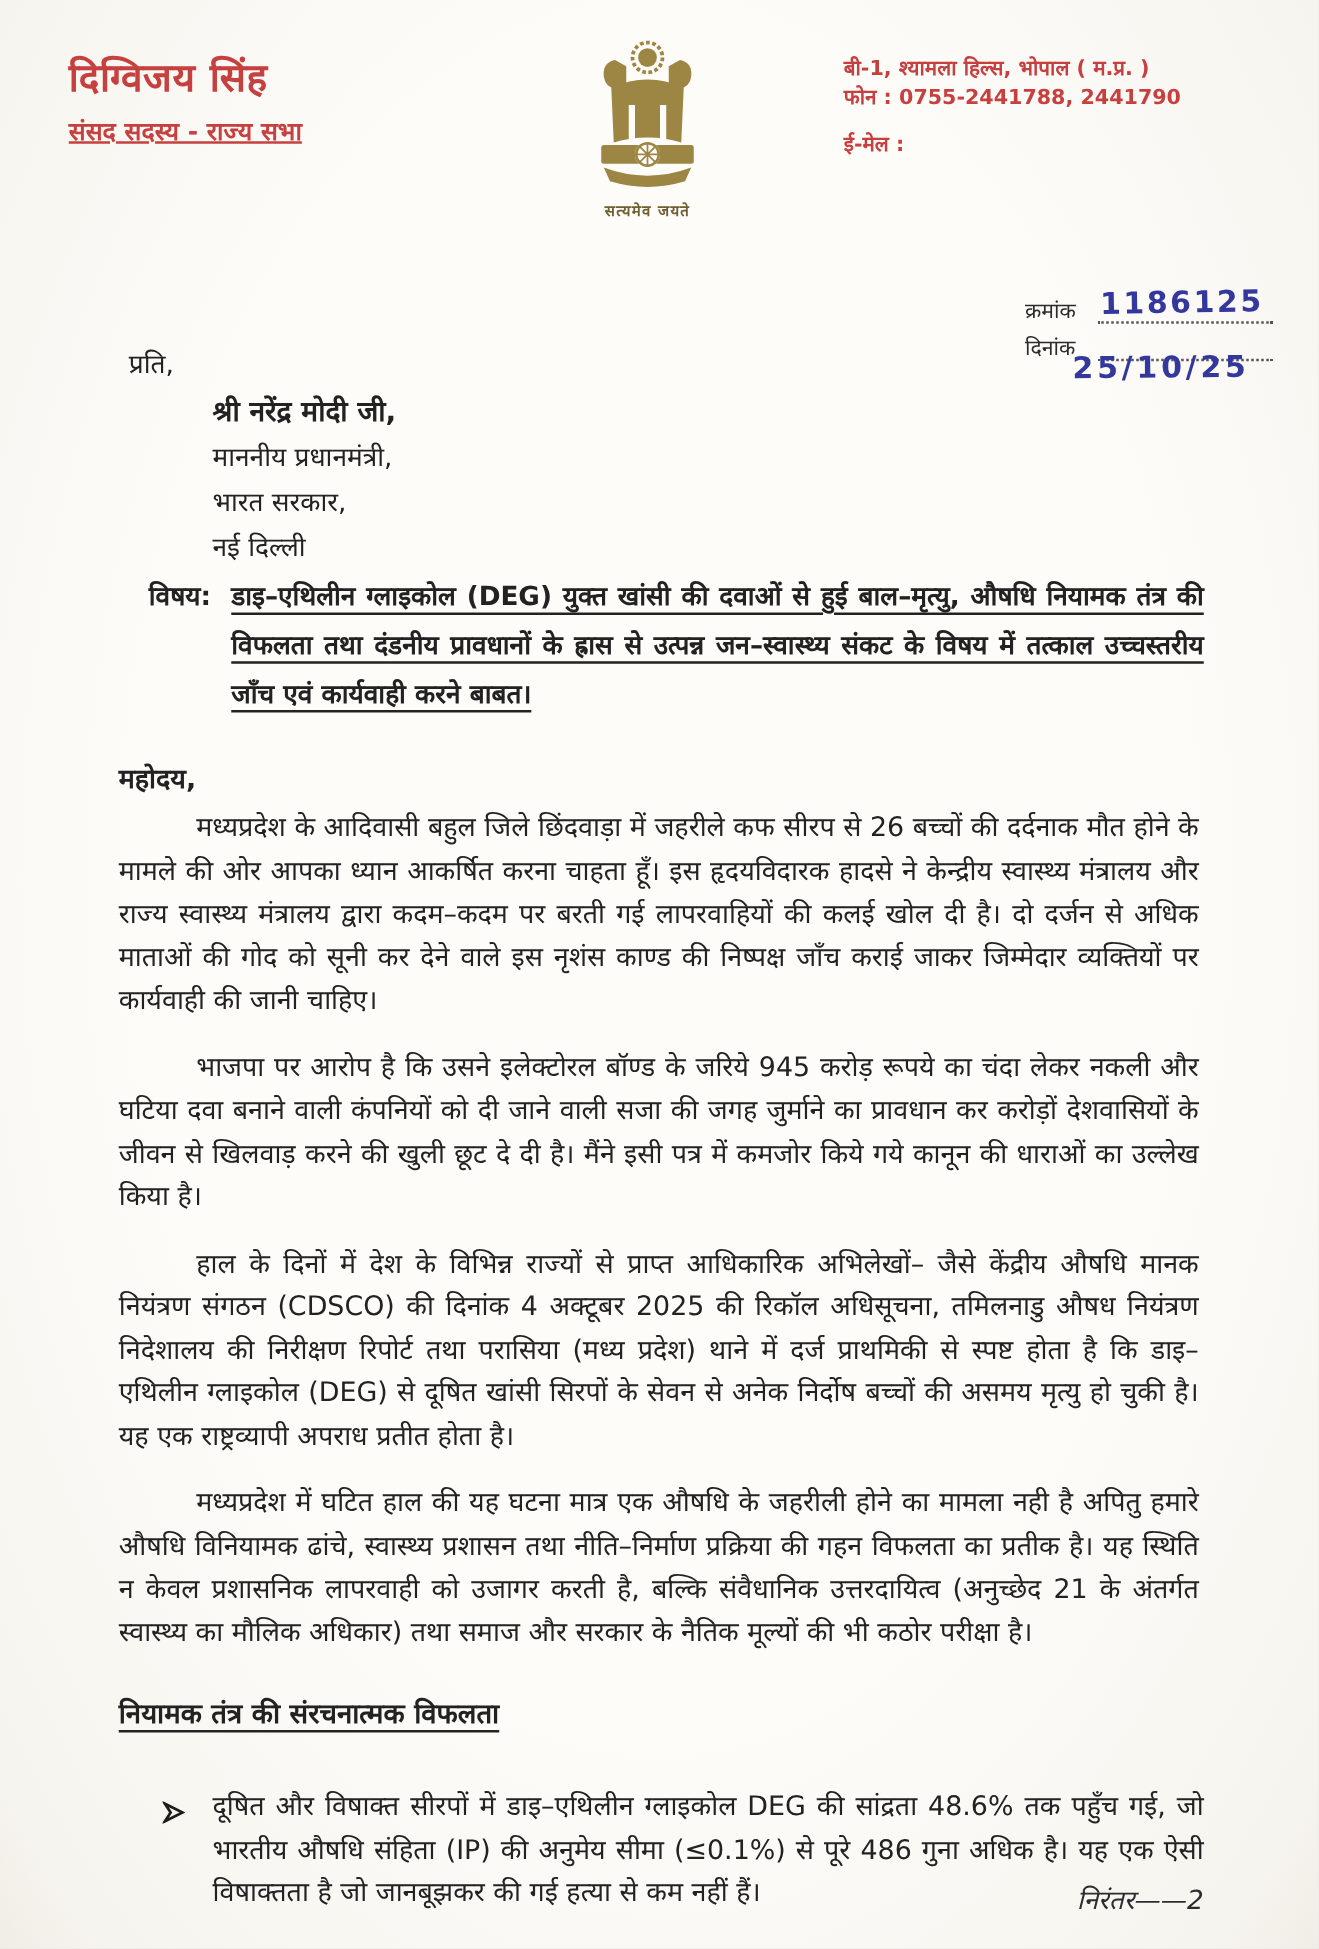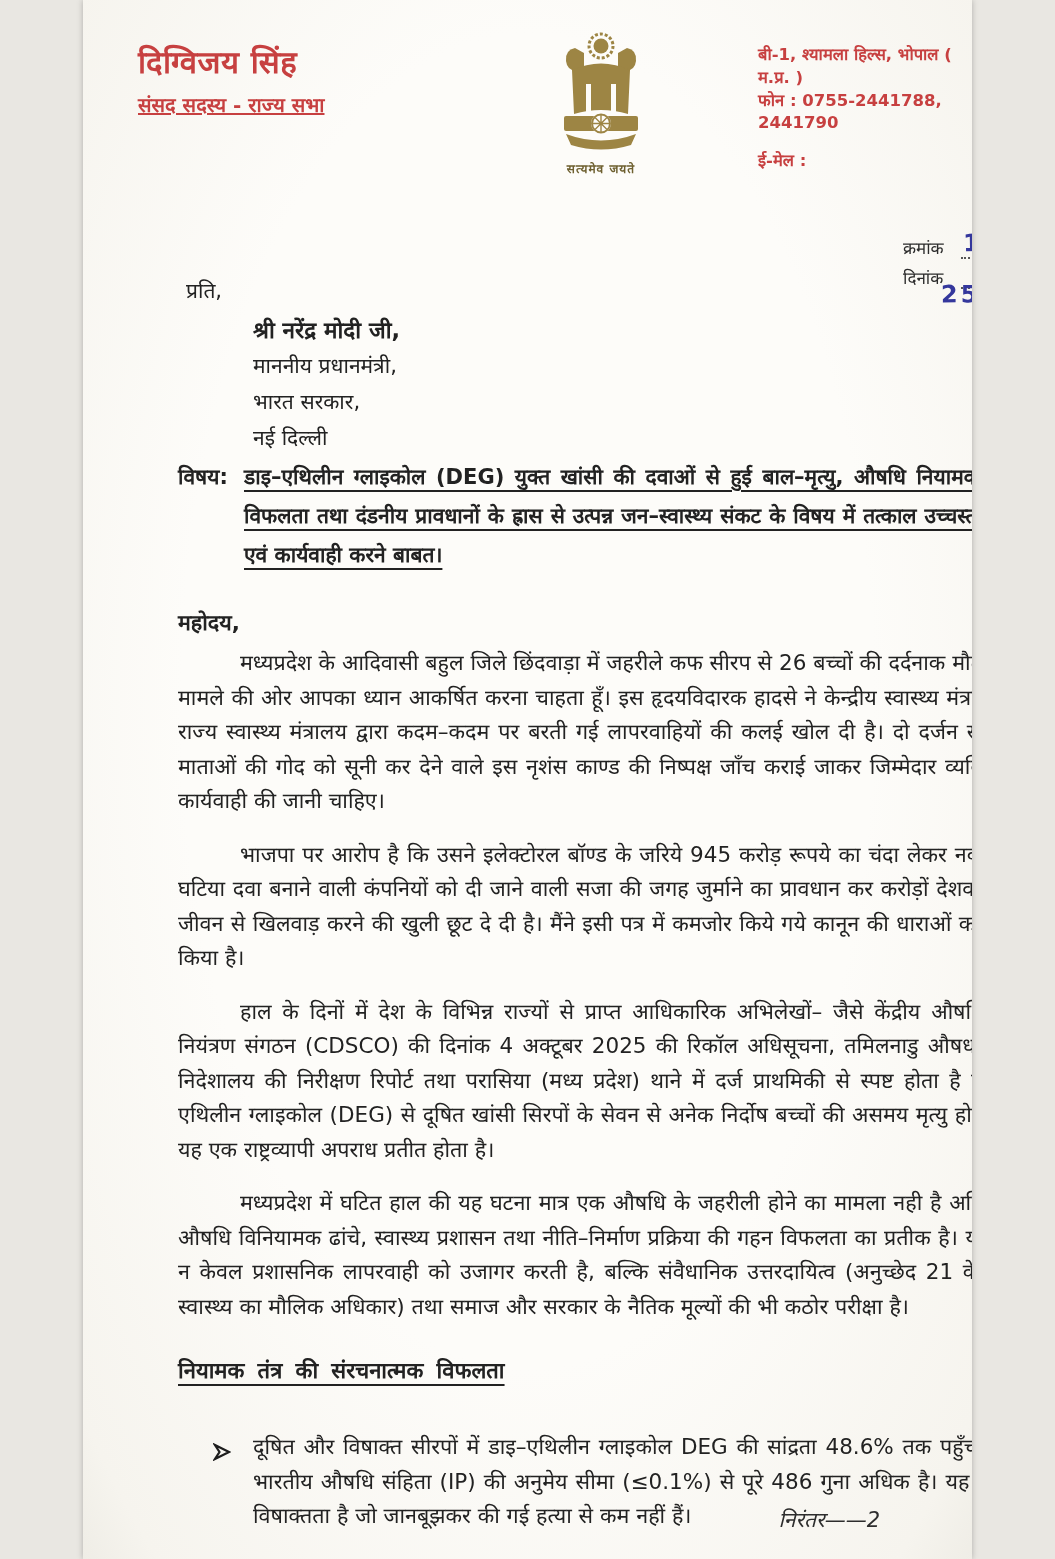--- a/index.html
+++ b/index.html
@@ -1,18 +1,18 @@
 <!DOCTYPE html>
 <html lang="hi"><head>
 <meta charset="utf-8">
 <style>
   html,body{margin:0;padding:0;background:#e9e7e2;}
   .page{
     position:relative;
-    width:889px;height:1559px;
+    width:1055px;height:1559px;
     margin:0 auto;
     background:
       radial-gradient(ellipse at 50% 45%, #fdfcf9 55%, #f6f4ee 92%, #efede6 100%);
     font-family:"DejaVu Sans","Liberation Sans",sans-serif;
     color:#222;
     overflow:hidden;
     box-shadow:0 0 6px rgba(0,0,0,.25);
   }
   
   .hdr-name{position:absolute;left:55px;top:40px;color:#c74040;}
@@ -31,28 +31,28 @@
   .dots{display:inline-block;width:140px;border-bottom:2px dotted #555;height:10px;position:relative;}
   .hand{color:#34379c;font-weight:bold;letter-spacing:2px;}
   .hand-serial{position:absolute;left:2px;bottom:1px;font-size:24px;transform:rotate(-1deg);white-space:nowrap;}
   .hand-date{position:absolute;left:858px;top:280px;font-size:24px;letter-spacing:3px;transform:rotate(-.5deg);}
   
   .to-label{position:absolute;left:103px;top:276px;font-size:21px;}
   .recipient{position:absolute;left:170px;top:312px;font-size:21px;line-height:36px;}
   .recipient div:first-child{font-weight:bold;font-size:22.5px;}
   
   .content{position:absolute;left:95px;top:458px;width:868px;}
-  .subject{display:flex;font-size:21px;line-height:39px;}
+  .subject{display:flex;font-size:21px;line-height:39px;margin-left:24px;}
   .subject .lbl{font-weight:bold;flex:0 0 66px;}
   .subject .txt{font-weight:bold;text-align:justify;
     text-decoration:underline;text-decoration-thickness:2px;text-underline-offset:6px;}
   .salutation{font-size:21.5px;margin-top:32px;font-weight:bold;}
   p.para{font-size:21.5px;line-height:34.5px;text-align:justify;text-indent:62px;margin:10px 4px 19px 0;}
   .sec-head{font-size:22px;font-weight:bold;margin-top:30px;
-    text-decoration:underline;text-decoration-thickness:2px;text-underline-offset:6px;font-family:Liberation Mono, monospace;}
+    text-decoration:underline;text-decoration-thickness:2px;text-underline-offset:6px;}
   ul.points{list-style:none;margin:26px 0 0 0;padding:0 0 0 35px;}
   ul.points li{position:relative;padding-left:40px;font-size:21.5px;line-height:34.5px;
     text-align:justify;margin-bottom:12px;margin-top:45px;}
   ul.points li .arrow{position:absolute;left:0;top:7px;}
   .pg-footer{position:absolute;right:92px;bottom:26px;font-size:21px;font-style:italic;color:#2d2d2d;}
 </style>
 </head>
 <body>
 
 <div class="page">

